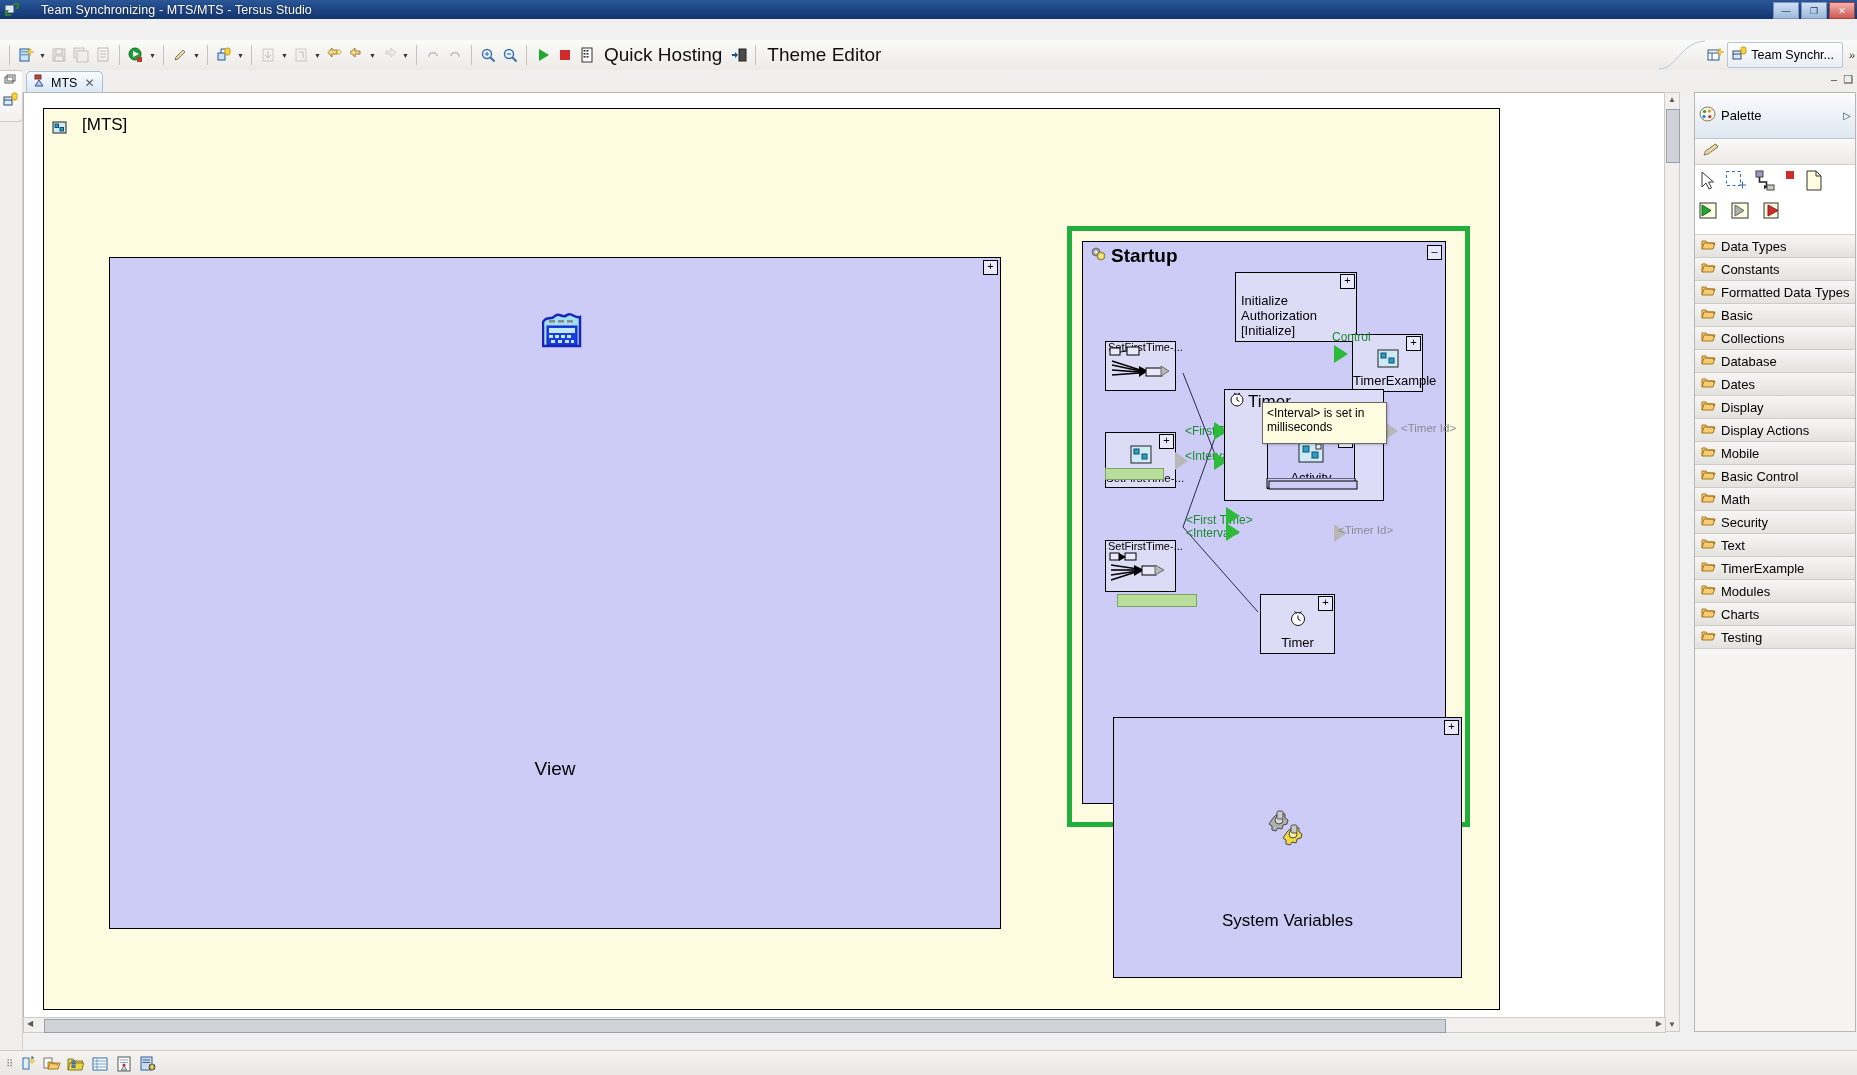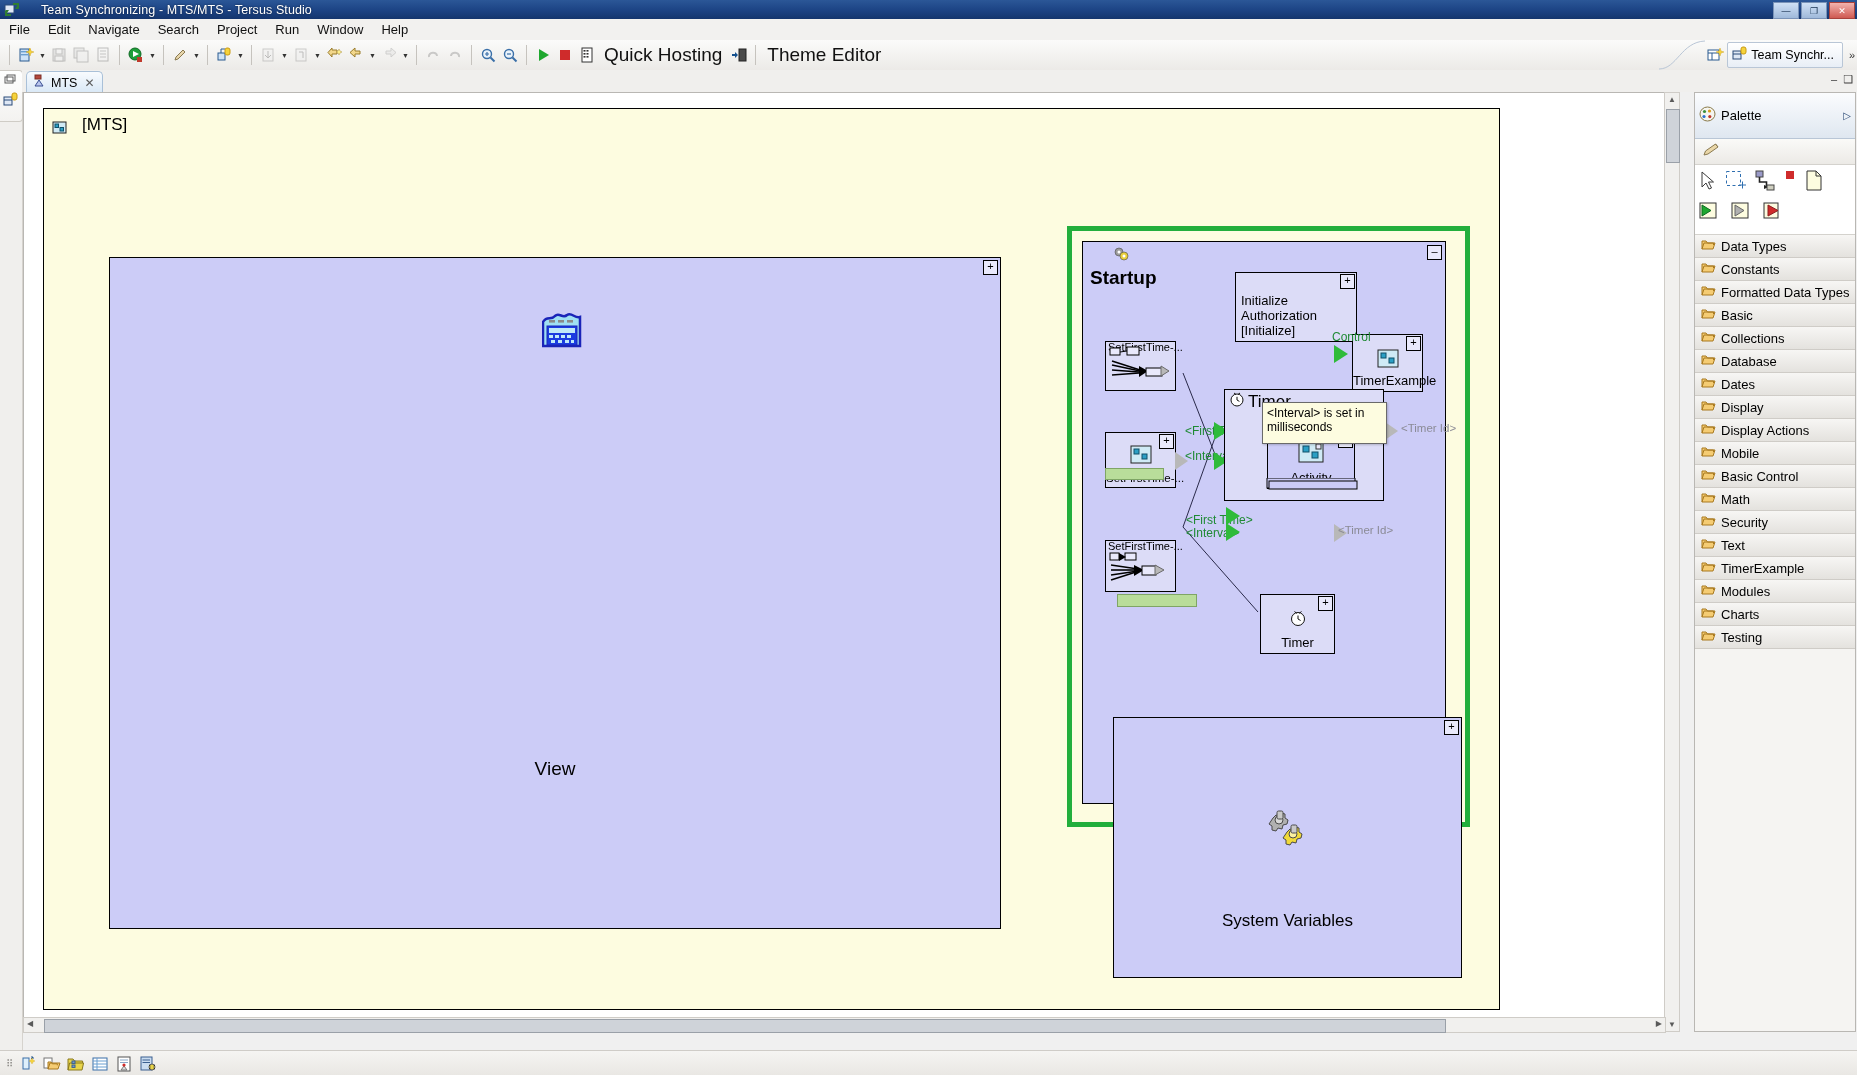--- a/index.html
+++ b/index.html
@@ -92,21 +92,21 @@
     background:#fdfce0;border:1px solid #5b5b5b;font-size:12.5px;
     box-shadow:2px 2px 2px rgba(0,0,0,.25);}
 
   
   .sel-frame{position:absolute;left:1023px;top:117px;width:393px;height:591px;
     border:5px solid #22ae3c;background:transparent;}
 
   .startup-box{position:absolute;left:1038px;top:132px;width:362px;height:561px;
     background:#ccccf7;border:1px solid #000;}
   .startup-title{position:absolute;left:7px;top:3px;display:flex;align-items:center;
-    font-size:19px;font-weight:bold;color:#000;flex-direction:column;}
+    font-size:19px;font-weight:bold;color:#000;}
   .startup-min{position:absolute;right:3px;top:3px;width:13px;height:13px;
     border:1px solid #000;background:#e9e9fb;font-size:11px;line-height:10px;text-align:center;}
 
   .node{position:absolute;background:#dcdcf7;border:1px solid #000;}
   .node .plus{position:absolute;right:1px;top:1px;width:13px;height:13px;
     border:1px solid #000;background:#e9e9fb;font-size:11px;line-height:11px;text-align:center;}
   .node .nlabel{position:absolute;left:0;right:0;bottom:3px;text-align:center;font-size:13px;}
 
   .init-node{left:152px;top:30px;width:120px;height:68px;}
   .init-text{position:absolute;left:5px;top:20px;font-size:13px;line-height:15px;color:#000;}
@@ -185,30 +185,20 @@
       </svg>
     </span>
     <span class="tb-text">Team Synchronizing - MTS/MTS - Tersus Studio</span>
     <div class="win-btns">
       <div class="win-btn">—</div>
       <div class="win-btn">❐</div>
       <div class="win-btn close">✕</div>
     </div>
   </div>
 
-  <div class="menubar">
-    <div class="mi">File</div>
-    <div class="mi">Edit</div>
-    <div class="mi">Navigate</div>
-    <div class="mi">Search</div>
-    <div class="mi">Project</div>
-    <div class="mi">Run</div>
-    <div class="mi">Window</div>
-    <div class="mi">Help</div>
-  </div>
 
   <div class="toolbar">
     <div class="tsep"></div>
 
     <div class="tbtn">
       <svg width="16" height="16" viewBox="0 0 16 16">
         <rect x="2" y="2" width="9" height="12" fill="#cfe3f7" stroke="#2a5b8f"></rect>
         <rect x="3" y="4" width="7" height="1.4" fill="#6a9fd0"></rect>
         <rect x="3" y="7" width="7" height="1.4" fill="#6a9fd0"></rect>
         <path d="M11 1 l2 2 l-2 2 z" fill="#f0c419"></path>

